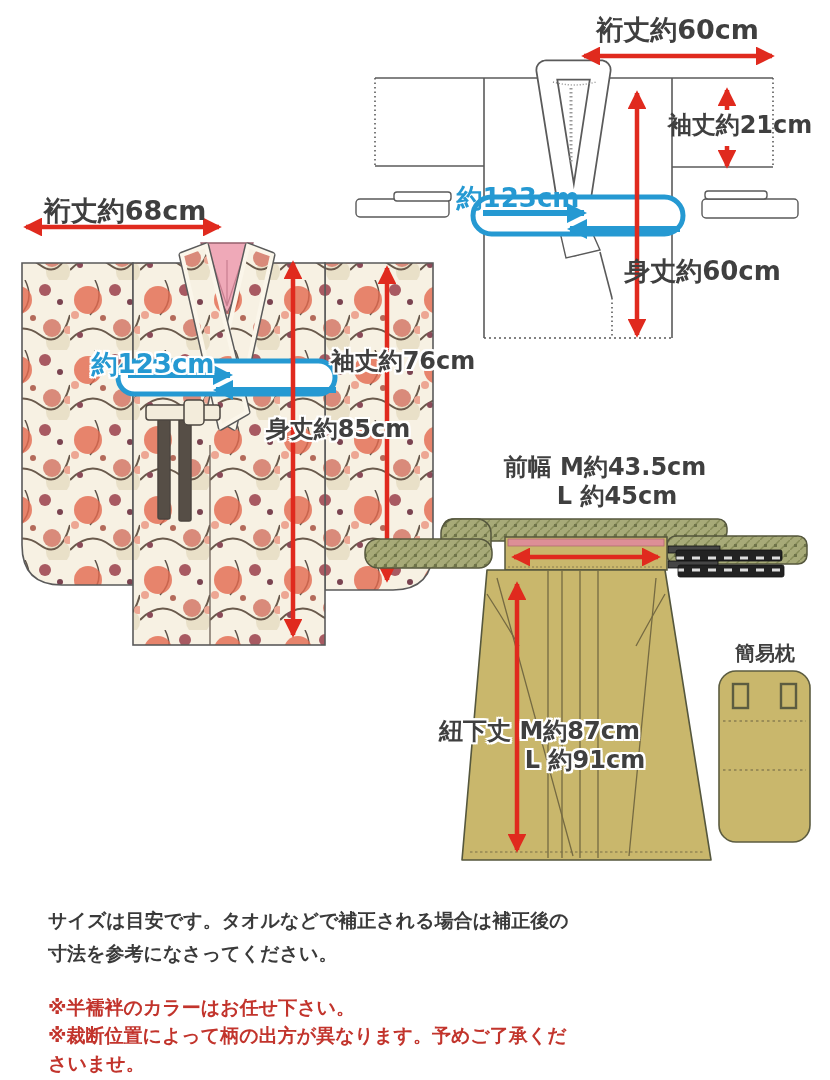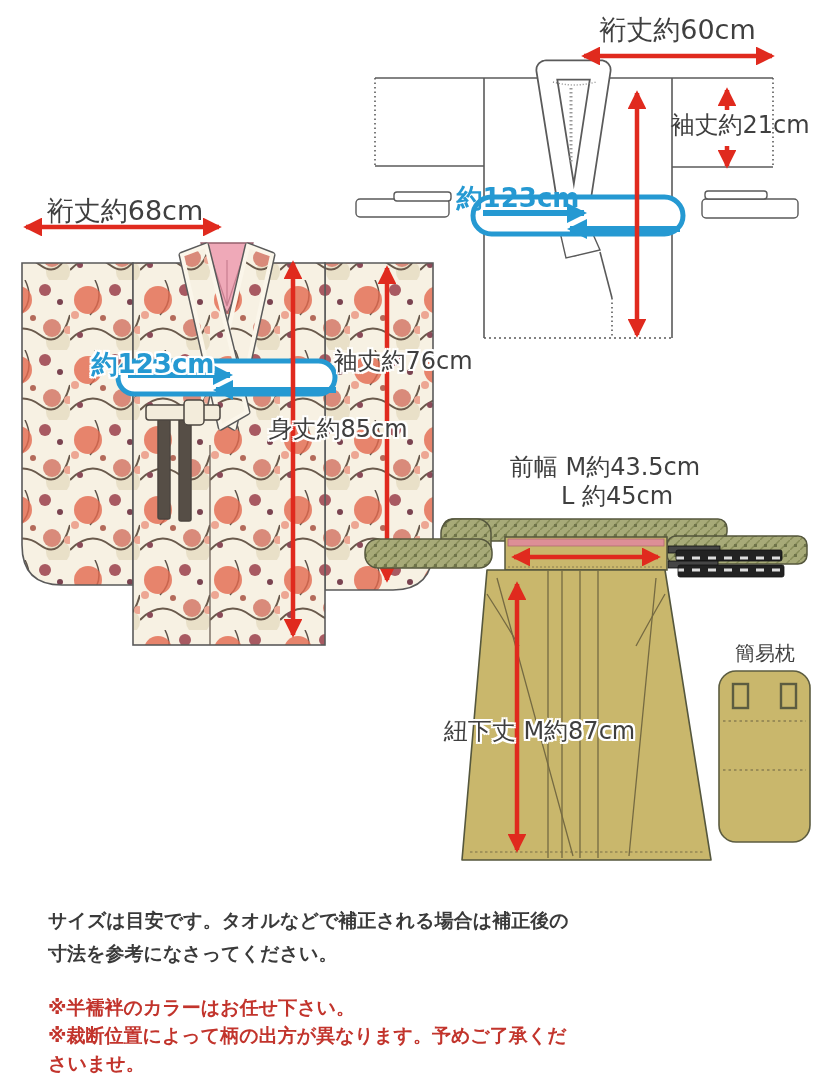--- a/index.html
+++ b/index.html
@@ -3,21 +3,21 @@
 <meta charset="utf-8">
 <style>
   html,body{margin:0;padding:0;background:#ffffff;}
   #canvas{
     position:relative;width:830px;height:1080px;background:#ffffff;overflow:hidden;
     font-family:"DejaVu Sans","Liberation Sans",sans-serif;
   }
   #art{position:absolute;left:0;top:0;}
   .lbl{
     position:absolute;text-align:center;color:var(--label_gray);
-    font-weight:400;line-height:1.15;white-space:nowrap;
+    font-weight:700;line-height:1.15;white-space:nowrap;
   }
   .lbl.blue{color:var(--band_blue);font-weight:700;margin-top:24px;}
   .halo{
     text-shadow:-2px -2px 0 #fff,2px -2px 0 #fff,-2px 2px 0 #fff,2px 2px 0 #fff,
                 0 -2px 0 #fff,0 2px 0 #fff,-2px 0 0 #fff,2px 0 0 #fff;
   }
   .note{position:absolute;left:48px;width:760px;font-size:19px;font-weight:600;
         color:#3a3a3a;white-space:nowrap;}
   .note.red{color:var(--note_red);margin-top:11px;}
 </style>
@@ -193,29 +193,31 @@
     <rect x="719" y="671" width="91" height="171" rx="17" fill="var(--hakama_khaki)"></rect>
     <rect x="733" y="684" width="15" height="24" fill="var(--hakama_khaki)" stroke-width="2.4"></rect>
     <rect x="781" y="684" width="15" height="24" fill="var(--hakama_khaki)" stroke-width="2.4"></rect>
     <path d="M723,721 L806,721 M723,770 L806,770" stroke="#8a7f50" stroke-width="1.3" stroke-dasharray="2.5,3" fill="none"></path>
   </g>
 </svg>
 
 <div class="lbl" style="left:575px;top:14px;width:205px;font-size:27px;">裄丈約60cm</div>
 <div class="lbl" style="left:655px;top:112px;width:170px;font-size:24px;">袖丈約21cm</div>
 <div class="lbl blue" style="left:448px;top:160px;width:140px;font-size:26px;">約123cm</div>
+<div class="lbl" style="left:605px;top:257px;width:195px;font-size:26px;">身丈約60cm</div>
 
 <div class="lbl" style="left:25px;top:195px;width:200px;font-size:27px;">裄丈約68cm</div>
 <div class="lbl blue halo" style="left:83px;top:326px;width:140px;font-size:26px;">約123cm</div>
 <div class="lbl halo" style="left:328px;top:348px;width:150px;font-size:24px;">袖丈約76cm</div>
 <div class="lbl halo" style="left:222px;top:416px;width:150px;font-size:24px;margin-left:41px;">身丈約85cm</div>
 
 <div class="lbl" style="left:480px;top:454px;width:250px;font-size:24px;">前幅 M約43.5cm</div>
 <div class="lbl" style="left:492px;top:483px;width:250px;font-size:24px;">L 約45cm</div>
 <div class="lbl halo" style="left:432px;top:718px;width:215px;font-size:24px;">紐下丈 M約87cm</div>
+<div class="lbl halo" style="left:505px;top:747px;width:160px;font-size:24px;">L 約91cm</div>
 
 <div class="lbl" style="left:700px;top:642px;width:130px;font-size:20px;">簡易枕</div>
 
 <div class="note" style="top:908px;">サイズは目安です。タオルなどで補正される場合は補正後の</div>
 <div class="note" style="top:941px;">寸法を参考になさってください。</div>
 <div class="note red" style="top:984px;">※半襦袢のカラーはお任せ下さい。</div>
 <div class="note red" style="top:1012px;">※裁断位置によって柄の出方が異なります。予めご了承くだ</div>
 <div class="note red" style="top:1040px;">さいませ。</div>
 
 </div>

